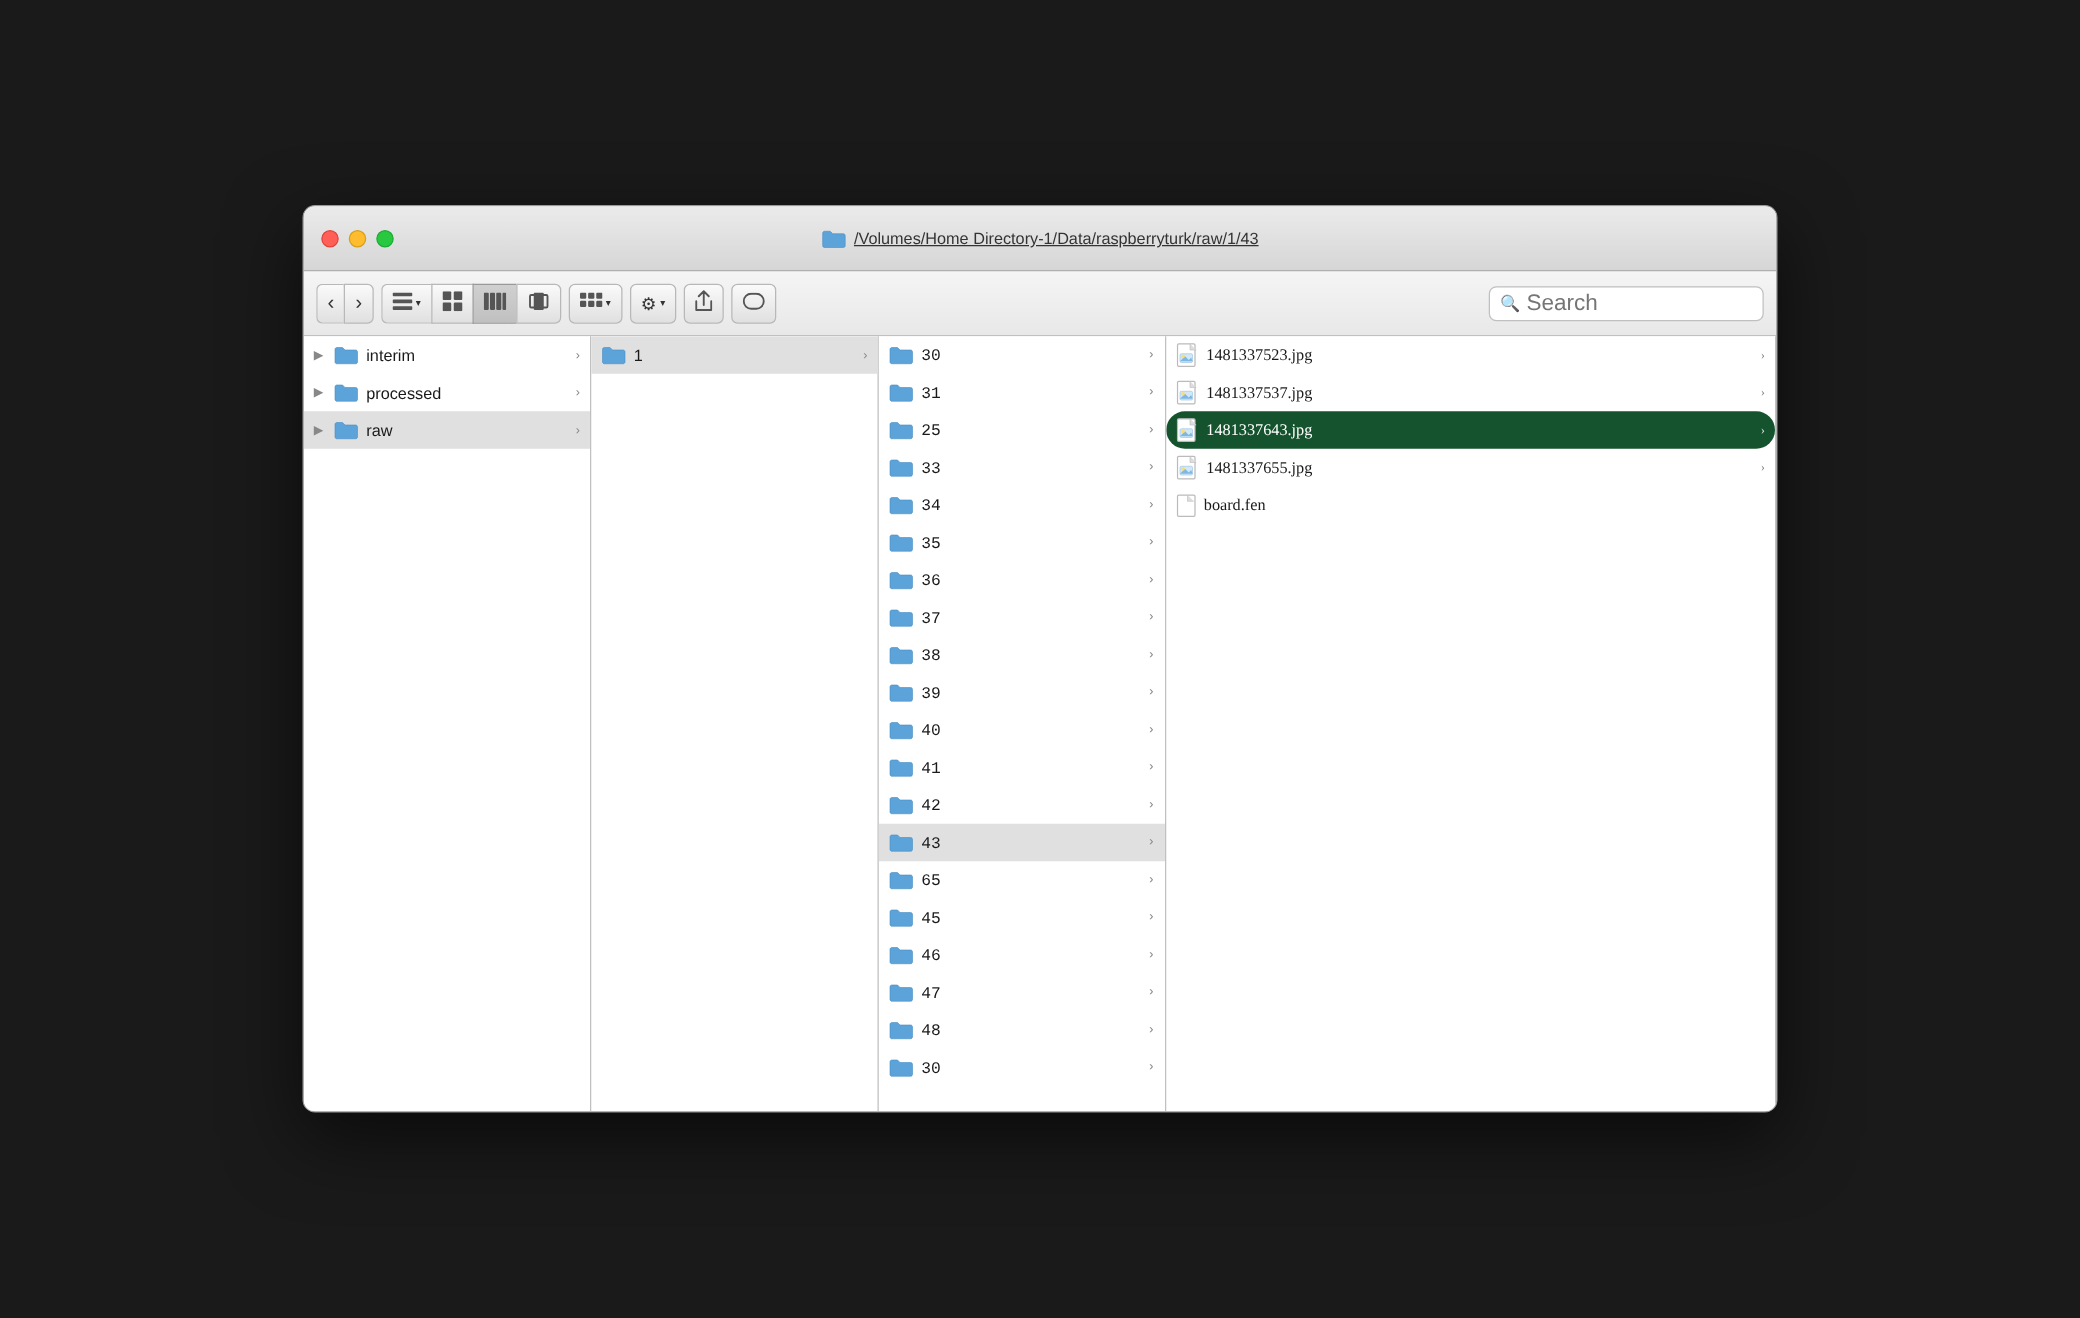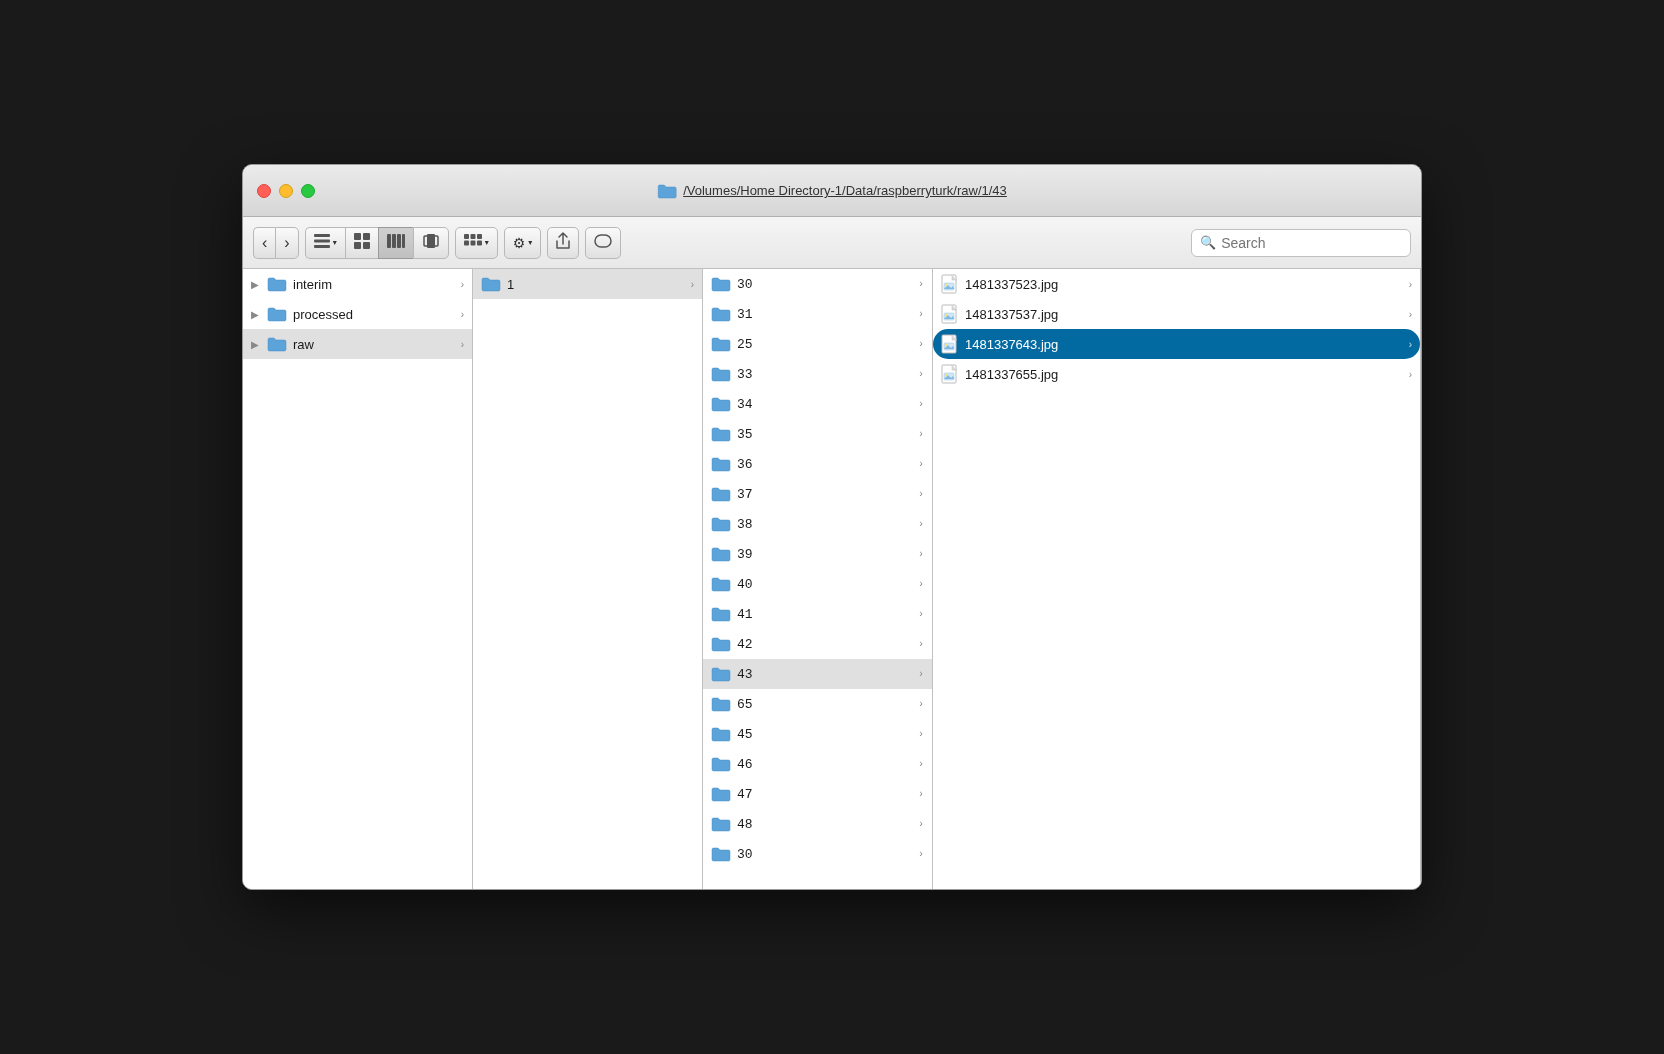--- a/index.html
+++ b/index.html
@@ -135,21 +135,21 @@
       border-radius: 6px;
       padding: 4px 8px;
       width: 220px;
       height: 28px;
       gap: 5px;
     }
 
     .search-box input {
       border: none;
       outline: none;
-      font-size: 14px;
+      font-size: 18px;
       color: #999;
       width: 100%;
       background: transparent;
     }
 
     
     .browser {
       display: flex;
       height: 620px;
       background: white;
@@ -160,36 +160,36 @@
       flex-direction: column;
       border-right: 1px solid #c0c0c0;
       overflow-y: auto;
       overflow-x: hidden;
       flex-shrink: 0;
     }
 
     .column-1 { width: 230px; }
     .column-2 { width: 230px; }
     .column-3 { width: 230px; font-family: Liberation Mono, monospace; }
-    .column-4 { flex: 1; }
+    .column-4 { flex: 1; font-family: Liberation Serif, serif; }
 
     .row {
       display: flex;
       align-items: center;
       height: 30px;
       padding: 0 8px;
       cursor: pointer;
       font-size: 13px;
       color: #1a1a1a;
       gap: 6px;
       white-space: nowrap;
     }
 
     .row.selected {
-      background: #0369a1;
+      background: #14532d;
       color: white;
       border-radius: 15px;
     }
 
     .row.highlighted {
       background: #e0e0e0;
     }
 
     .chevron {
       margin-left: auto;
@@ -540,16 +540,24 @@
     <svg width="18" height="20" viewBox="0 0 18 20" style="flex-shrink:0">
       <rect x="1" y="1" width="14" height="18" rx="1" fill="white" stroke="#bbb"></rect>
       <polyline points="11,1 11,6 16,6" fill="#ddd" stroke="#bbb" stroke-width="0.5"></polyline>
       <rect x="3" y="9" width="10" height="7" rx="1" fill="#d0e8f8" stroke="#99c0e0" stroke-width="0.5"></rect>
       <polygon points="3,15 7,11 10,14 12,12 13,15" fill="#5ba3d9" opacity="0.7"></polygon>
       <circle cx="5.5" cy="11" r="1.5" fill="#ffd966" opacity="0.8"></circle>
     </svg>
     <span>1481337655.jpg</span>
     <span class="chevron">›</span>
   </div>
+        <div class="row">
+    <svg width="16" height="19" viewBox="0 0 16 19" style="flex-shrink:0">
+      <rect x="1" y="1" width="14" height="17" rx="1" fill="white" stroke="#bbb"></rect>
+      <polyline points="9,1 9,6 14,6" fill="#ddd" stroke="#bbb" stroke-width="0.5"></polyline>
+    </svg>
+    <span>board.fen</span>
+
+  </div>
       </div>
 
   </div>
 </div>
 
 </body></html>

